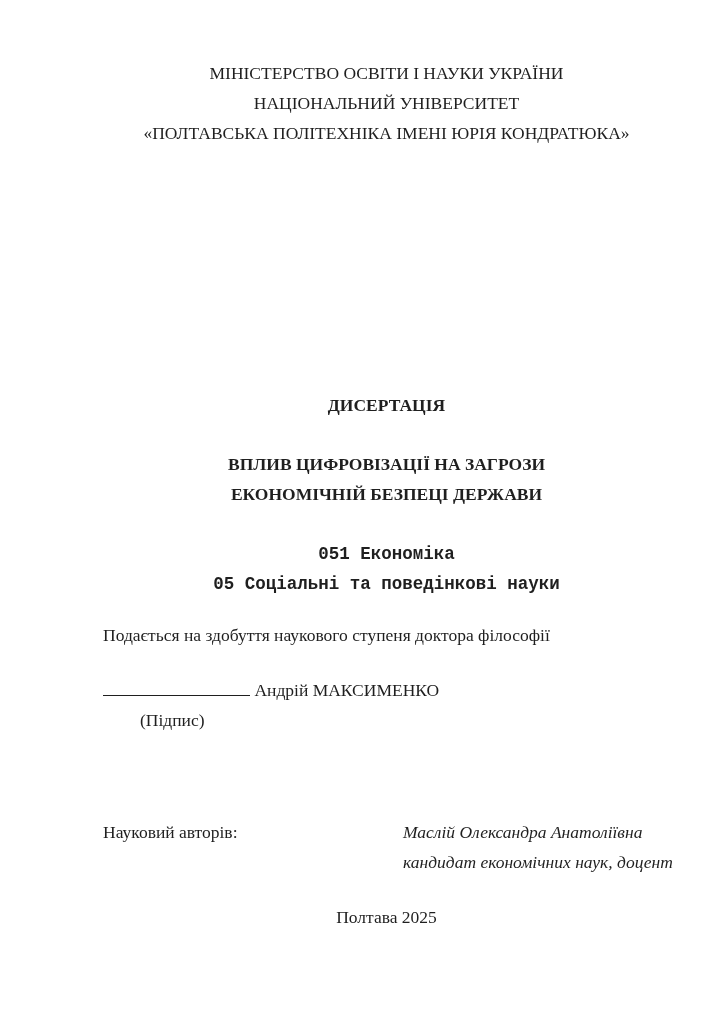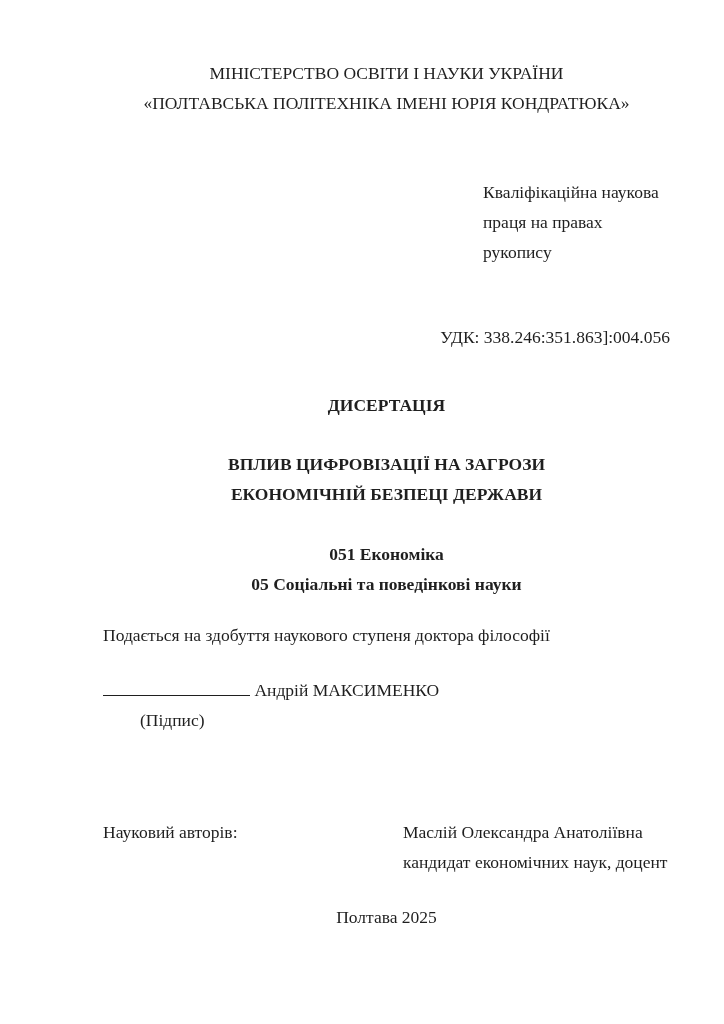--- a/index.html
+++ b/index.html
@@ -29,58 +29,55 @@
   .center { text-align: center; }
   .right  { text-align: right; }
   .bold   { font-weight: bold; margin-top: 7px; }
 
   .ministry        { top: 58px; }
   .manuscript-note { top: 177px; left: 380px; right: auto; }
   .author          { top: 265px; }
   .udc             { top: 322px; }
   .doc-type        { top: 383px; }
   .title           { top: 442px; }
-  .specialty       { top: 532px; }
+  .specialty       { top: 532px; font-family: Liberation Mono, monospace; }
   .submission      { top: 620px; }
   .declaration     { top: 675px; text-align: justify; text-align-last: left; }
   .supervisor      { top: 817px; }
   .city-year       { top: 902px; }
 
   .sig-line {
     display: inline-block;
     width: 147px;
     border-bottom: 1px solid var(--fg, #1f1f1f);
   }
   .sig-caption { margin-left: 37px; }
 
   .supervisor .names {
     position: absolute;
     left: 300px;
     top: 0;
     white-space: nowrap;
+    font-style: italic;
   }
 </style>
 </head>
 <body>
 
 <div class="page" style="--bg: #ffffff; --fg: #1f1f1f;">
   <div class="content">
 
     <div class="block ministry center">
       <div>МІНІСТЕРСТВО ОСВІТИ І НАУКИ УКРАЇНИ</div>
+      <div>НАЦІОНАЛЬНИЙ УНІВЕРСИТЕТ</div>
       <div>«ПОЛТАВСЬКА ПОЛІТЕХНІКА ІМЕНІ ЮРІЯ КОНДРАТЮКА»</div>
     </div>
 
-    <div class="block manuscript-note">
-      <div>Кваліфікаційна наукова</div>
-      <div>праця на правах рукопису</div>
-    </div>
 
 
-    <div class="block udc right">УДК: 338.246:351.863]:004.056</div>
 
     <div class="block doc-type center bold">ДИСЕРТАЦІЯ</div>
 
     <div class="block title center bold">
       <div>ВПЛИВ ЦИФРОВІЗАЦІЇ НА ЗАГРОЗИ</div>
       <div>ЕКОНОМІЧНІЙ БЕЗПЕЦІ ДЕРЖАВИ</div>
     </div>
 
     <div class="block specialty center bold">
       <div>051 Економіка</div>

